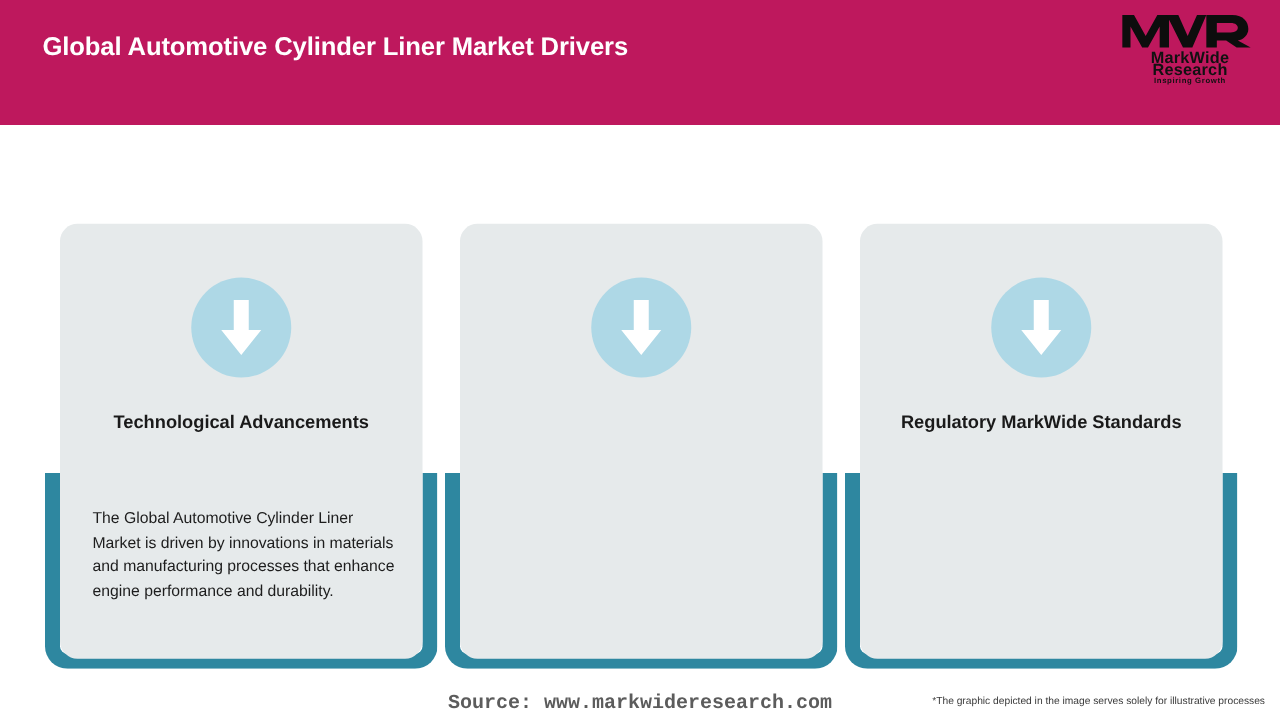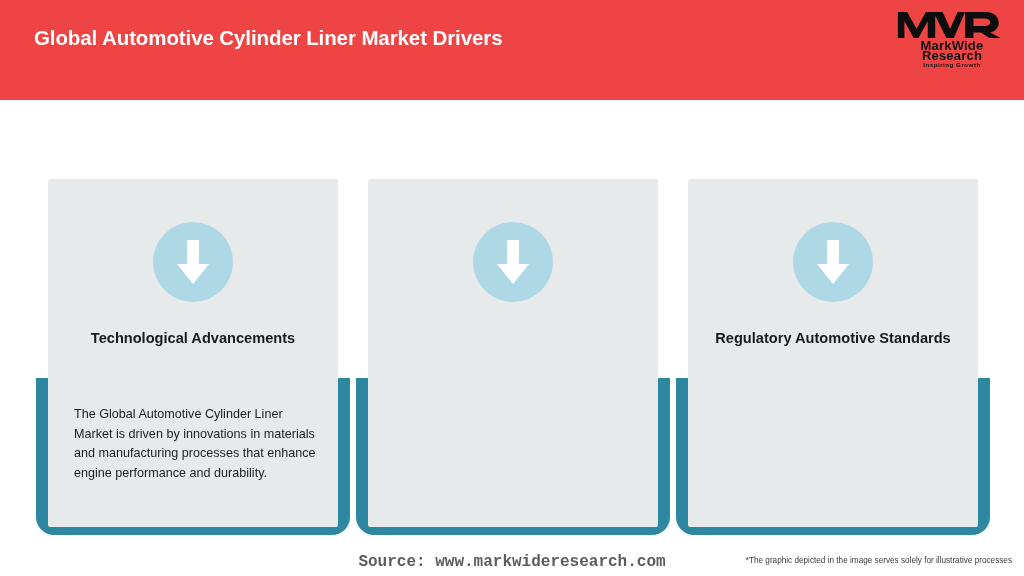--- a/index.html
+++ b/index.html
@@ -15,21 +15,21 @@
     position: relative;
   }
 
   
   .header {
     position: absolute;
     left: 0;
     top: 0;
     width: 1024px;
     height: 100px;
-    background: #ef4444;
+    background: #be185d;
     box-sizing: border-box;
   }
   .header-title {
     position: absolute;
     left: 34px;
     top: 26px;
     font-size: 20.5px;
     font-weight: bold;
     color: #ffffff;
     letter-spacing: -0.1px;
@@ -102,21 +102,21 @@
   }
 
   
   .card {
     position: absolute;
     left: 12px;
     top: 79px;
     width: 290px;
     height: 348px;
     background: #E6EAEB;
-    border-radius: 2px;
+    border-radius: 14px;
     box-sizing: border-box;
   }
 
   
   .arrow-circle {
     position: absolute;
     top: 43px;
     left: 50%;
     transform: translateX(-50%);
     width: 80px;
@@ -224,20 +224,20 @@
   </div>
 
   <div class="card-wrap c2">
     <div class="frame"></div>
     <div class="card">
       <div class="arrow-circle">
         <svg width="40" height="48" viewBox="0 0 40 48" aria-hidden="true">
           <polygon points="14,2 26,2 26,26 36,26 20,46 4,26 14,26" fill="#FFFFFF"></polygon>
         </svg>
       </div>
-      <div class="card-title">Regulatory Automotive Standards</div>
+      <div class="card-title">Regulatory MarkWide Standards</div>
     </div>
   </div>
 
 </div>
 
 <div class="footer-source">Source: www.markwideresearch.com</div>
 <div class="footer-note">*The graphic depicted in the image serves solely for illustrative processes</div>
 
 </body></html>

